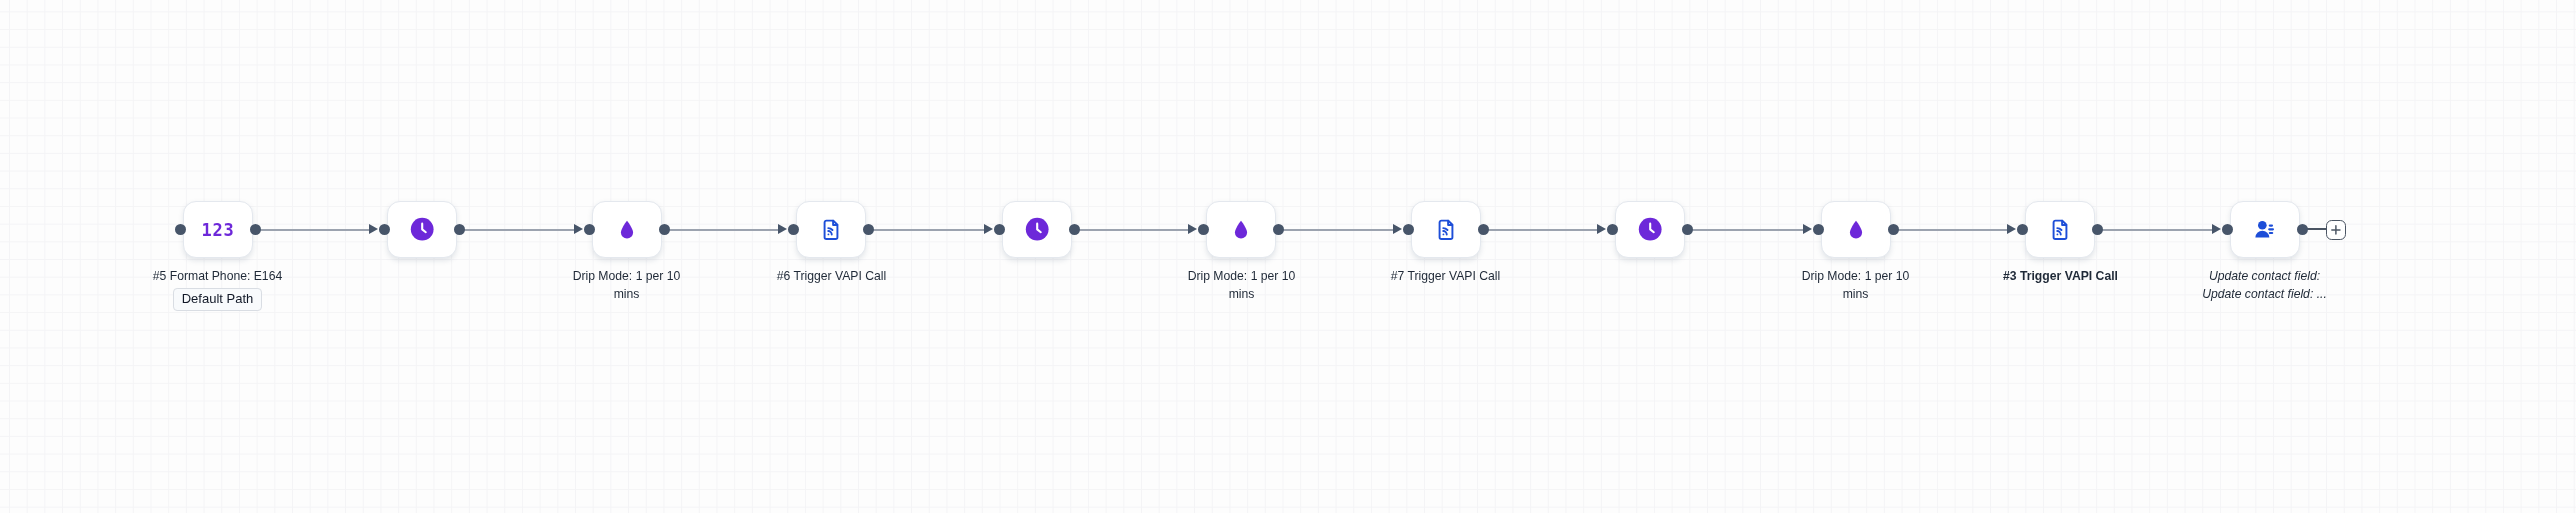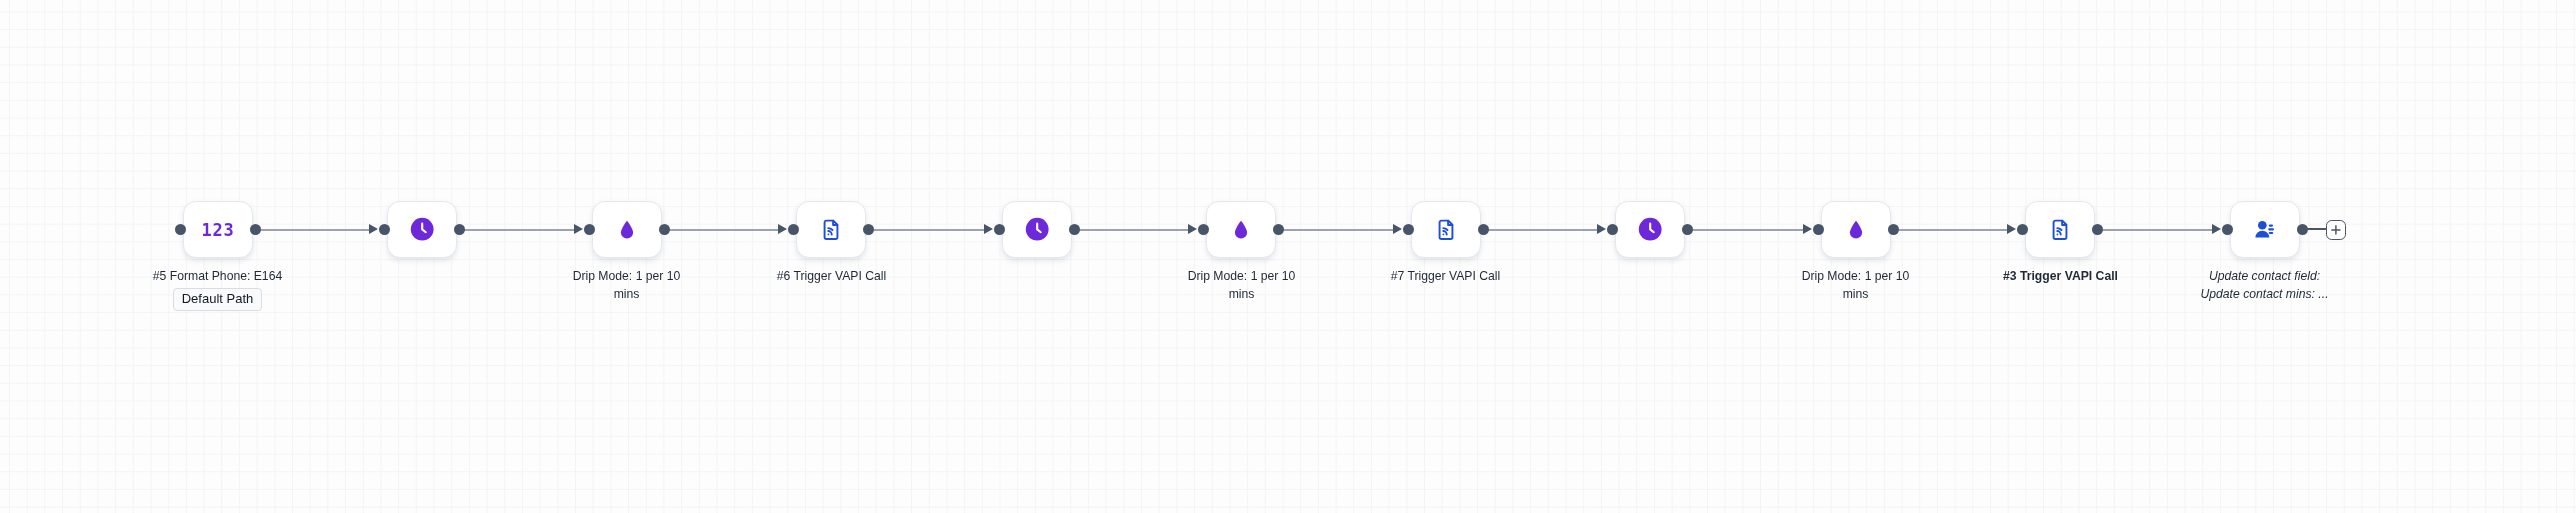--- a/index.html
+++ b/index.html
@@ -258,21 +258,21 @@
           <path d="M2.4 19.9 a7.1 6.9 0 0 1 14.2 0 Z"></path>
           <rect x="16" y="6.6" width="4.4" height="2.2" rx="1.1"></rect>
           <rect x="15.4" y="10.4" width="6" height="2.2" rx="1.1"></rect>
           <rect x="16" y="14.2" width="4.6" height="2.2" rx="1.1"></rect>
         </svg>
       </span>
       <span class="handle right"></span>
     </div>
     <div class="node-label" style="left: 2187px; font-style: italic;">
       <div>Update contact field:</div>
-      <div>Update contact mins: ...</div>
+      <div>Update contact field: ...</div>
     </div>
     <div class="edge-line" style="left: 2098px; width: 114px;"></div>
     <div class="edge-arrow" style="left: 2212px;"></div>
     <div class="plus-connector" style="left: 2303px; width: 23px;"></div>
     <div class="plus-btn" style="left: 2326px;">
       <span class="icon">
         <svg width="9.8" height="9.8" viewBox="0 0 12 12">
           <path d="M6 1 V11 M1 6 H11" stroke="#4b5563" stroke-width="1.8" stroke-linecap="round"></path>
         </svg>
       </span>

